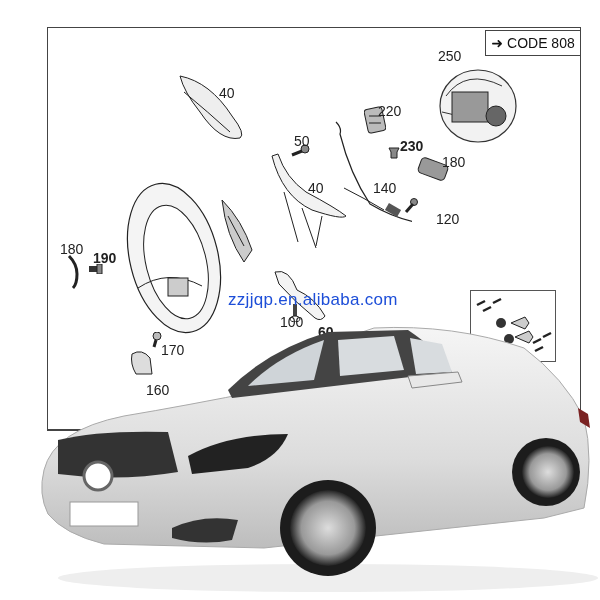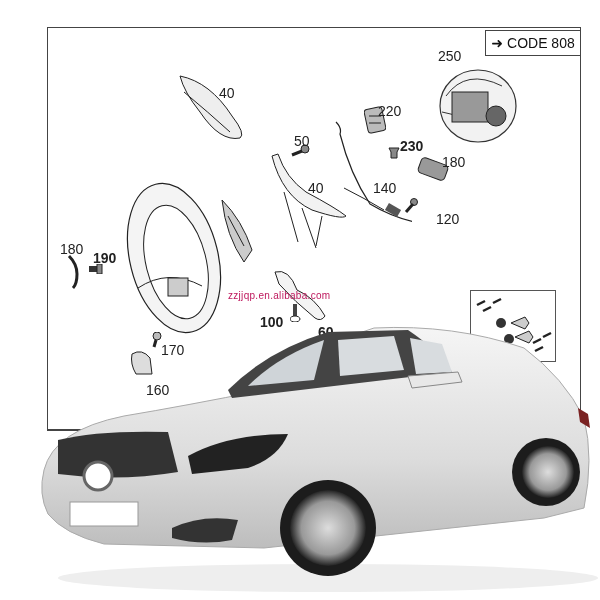--- a/index.html
+++ b/index.html
@@ -4,21 +4,21 @@
 <style>
   html,body{margin:0;padding:0;background:#fff;}
   body{width:600px;height:600px;position:relative;overflow:hidden;font-family:"Liberation Sans",sans-serif;}
   .frame{position:absolute;left:47px;top:27px;width:534px;height:403px;border:1.5px solid #444;box-sizing:border-box;border-bottom:none;}
   .frame-bottom{position:absolute;left:47px;top:429px;width:60px;height:1.5px;background:#444;}
   .code-box{position:absolute;left:485px;top:30px;width:96px;height:26px;border:1.5px solid #444;box-sizing:border-box;background:#fff;display:flex;align-items:center;justify-content:center;font-size:14px;color:#111;}
   .code-box .arrow{font-size:14px;margin-right:4px;}
   .lbl{position:absolute;font-size:14px;color:#222;}
   .part{position:absolute;}
   .inset{position:absolute;left:470px;top:290px;width:84px;height:70px;border:1px solid #555;background:#fff;}
-  .watermark{position:absolute;left:228px;top:290px;font-size:10px;color:#be185d;letter-spacing:0.3px;}
+  .watermark{position:absolute;left:228px;top:290px;font-size:17px;color:#1d4ed8;letter-spacing:0.3px;}
   svg{display:block;}
 </style>
 </head>
 <body>
 
 <div class="frame"></div>
 <div class="frame-bottom"></div>
 
 <div class="code-box">
   <span class="arrow">➜</span>
@@ -153,21 +153,21 @@
     </svg>
 </div>
 <div class="lbl" style="left:318px;top:324px;font-weight:bold;">60</div>
 
 <div class="part" style="left:290px;top:304px;">
   <svg width="12" height="18">
       <rect x="3" y="0" width="4" height="12" fill="#444"></rect>
       <ellipse cx="5" cy="15" rx="5" ry="3" fill="#fff" stroke="#222"></ellipse>
     </svg>
 </div>
-<div class="lbl" style="left:260px;top:314px;font-weight:bold;">100</div>
+<div class="lbl" style="left:280px;top:314px;">100</div>
 
 <div class="watermark">zzjjqp.en.alibaba.com</div>
 
 <div class="inset">
   <svg width="84" height="70">
       <g stroke="#222" stroke-width="2.5">
         <line x1="6" y1="14" x2="14" y2="10"></line>
         <line x1="22" y1="12" x2="30" y2="8"></line>
         <line x1="12" y1="20" x2="20" y2="16"></line>
         <line x1="62" y1="52" x2="70" y2="48"></line>

